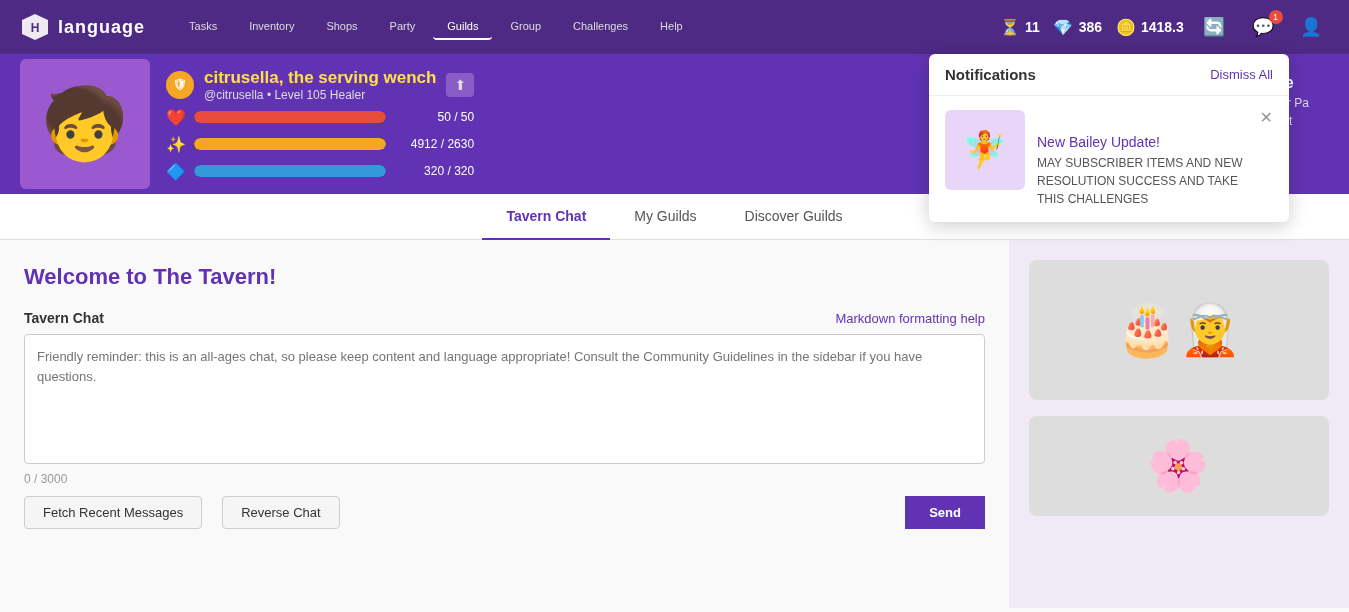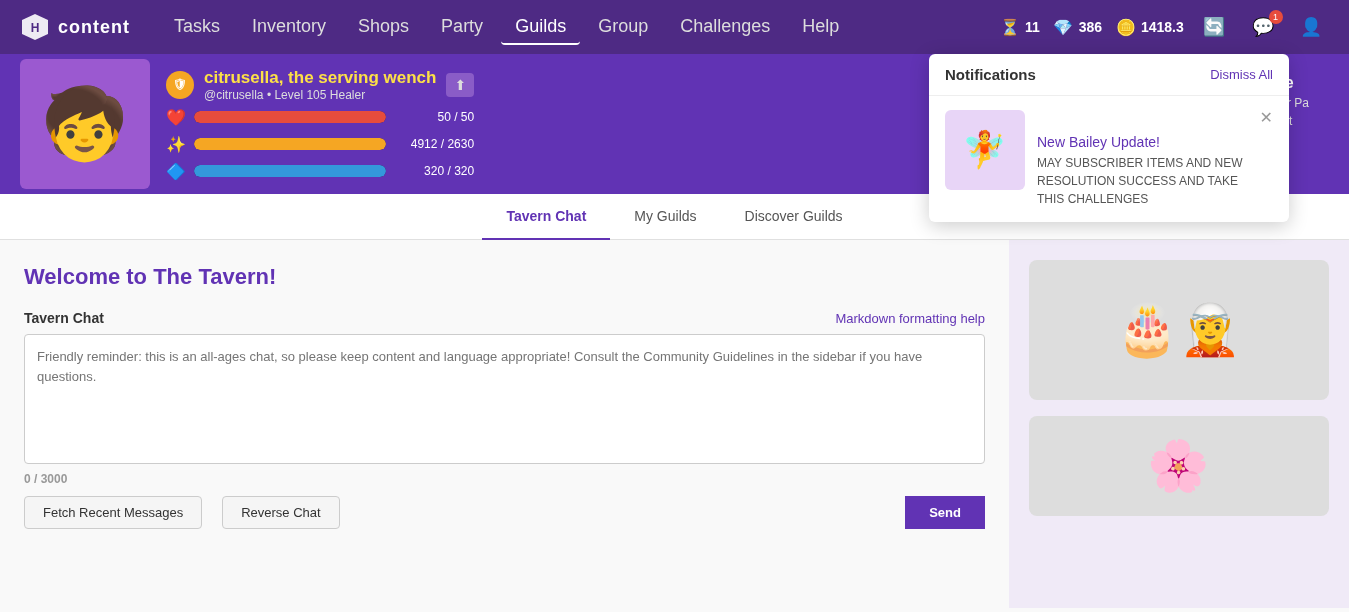--- a/index.html
+++ b/index.html
@@ -32,21 +32,21 @@
       letter-spacing: 1px;
     }
     .nav-links {
       display: flex;
       gap: 4px;
       flex: 1;
     }
     .nav-item {
       color: #ddd;
       padding: 6px 14px;
-      font-size: 18px;
+      font-size: 11px;
       cursor: pointer;
       border-radius: 4px;
       transition: background 0.2s;
       text-align: right;
     }
     .nav-item.active { color: #fff; border-bottom: 2px solid #fff; }
     .header-right {
       display: flex;
       align-items: center;
       gap: 14px;
@@ -273,21 +273,20 @@
       color: #999;
       resize: none;
       outline: none;
       font-family: inherit;
       line-height: 1.5;
     }
     .char-count {
       font-size: 12px;
       color: #999;
       margin-top: 4px;
-      font-weight: bold;
     }
     .chat-actions {
       display: flex;
       gap: 20px;
       margin-top: 10px;
     }
     .action-btn {
       padding: 8px 18px;
       border-radius: 4px;
       font-size: 13px;
@@ -399,21 +398,21 @@
   </style>
 </head>
 <body>
 
 <header class="header">
   <div class="logo-area">
     <svg class="logo-icon" viewBox="0 0 30 30">
       <polygon points="15,2 28,8 28,22 15,28 2,22 2,8" fill="#fff" opacity="0.9"></polygon>
       <text x="15" y="20" text-anchor="middle" font-size="12" fill="#4e2a84" font-weight="bold">H</text>
     </svg>
-    <span class="logo-text">content</span>
+    <span class="logo-text">language</span>
   </div>
   <nav class="nav-links">
     <span class="nav-item">Tasks</span>
     <span class="nav-item">Inventory</span>
     <span class="nav-item">Shops</span>
     <span class="nav-item">Party</span>
     <span class="nav-item active">Guilds</span>
     <span class="nav-item">Group</span>
     <span class="nav-item">Challenges</span>
     <span class="nav-item">Help</span>

